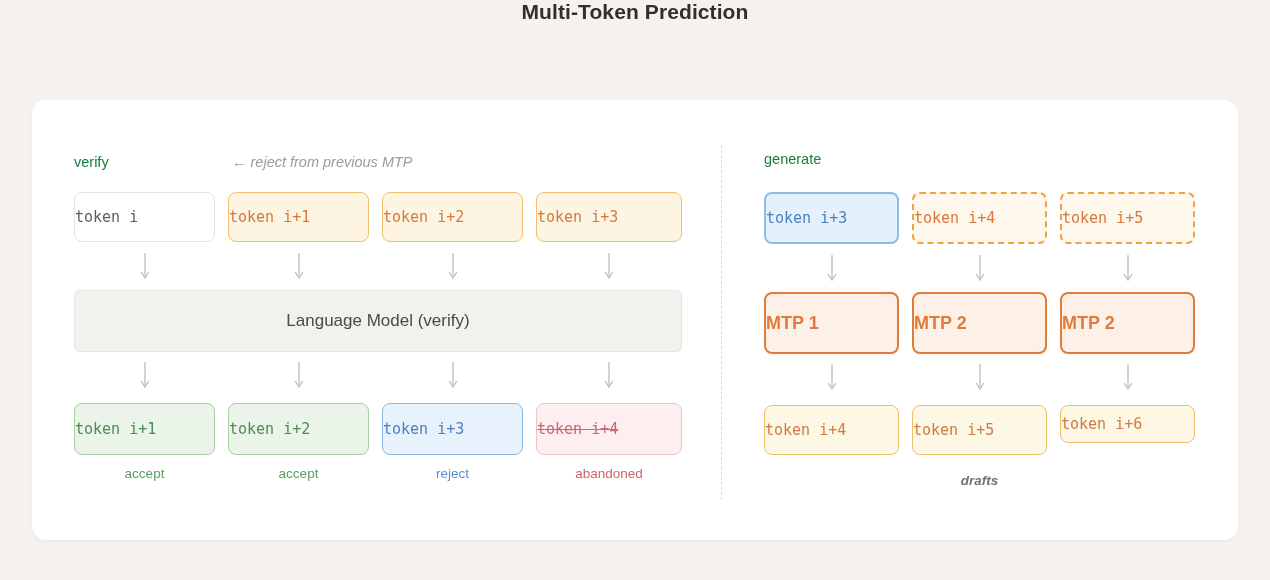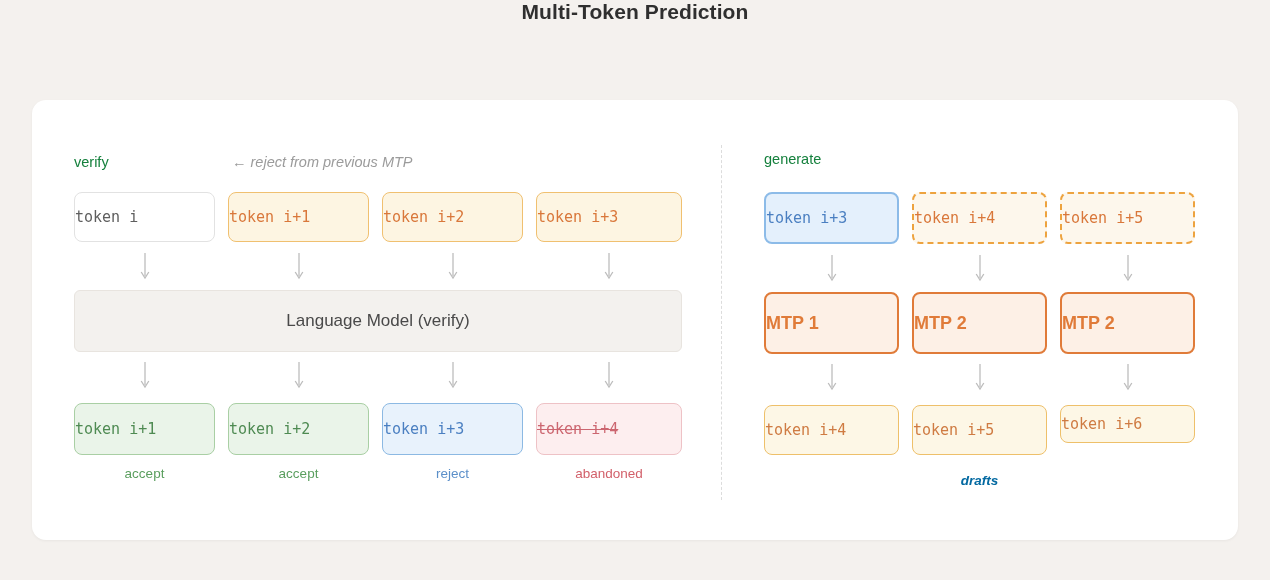--- a/index.html
+++ b/index.html
@@ -94,21 +94,21 @@
   
   .caption {
     position: absolute;
     font-size: 13.5px;
     text-align: center;
     white-space: nowrap;
   }
   .caption.accept { color:#5a9e5e; }
   .caption.reject { color:#5b8fc9; }
   .caption.aband  { color:#d2606a; }
-  .caption.drafts { color:#0369a1; font-style: italic; font-weight: bold; }
+  .caption.drafts { color:#737373; font-style: italic; font-weight: bold; }
 </style>
 </head>
 <body>
 
 <div id="page-title">Multi-Token Prediction</div>
 
 <div id="card">
 
   <div id="divider"></div>
 

